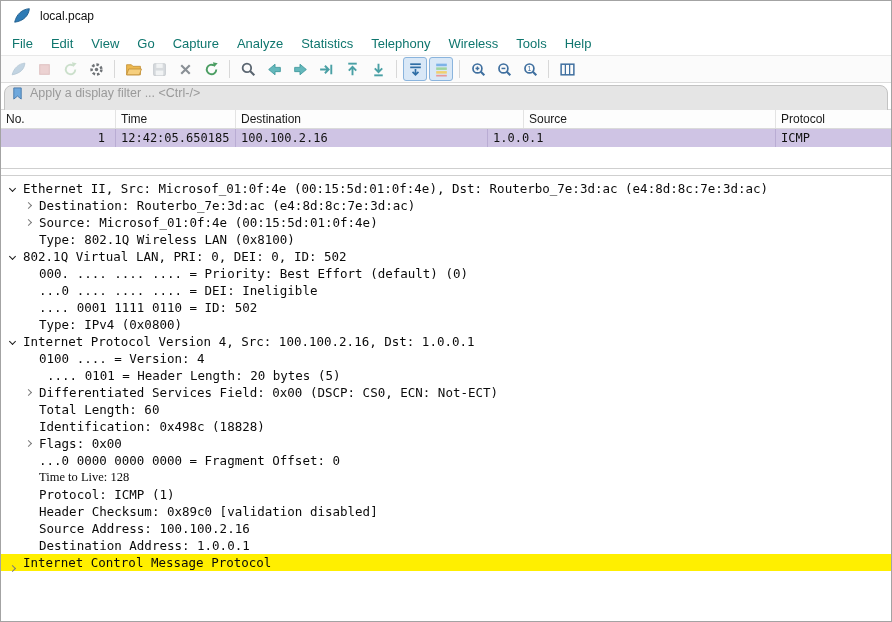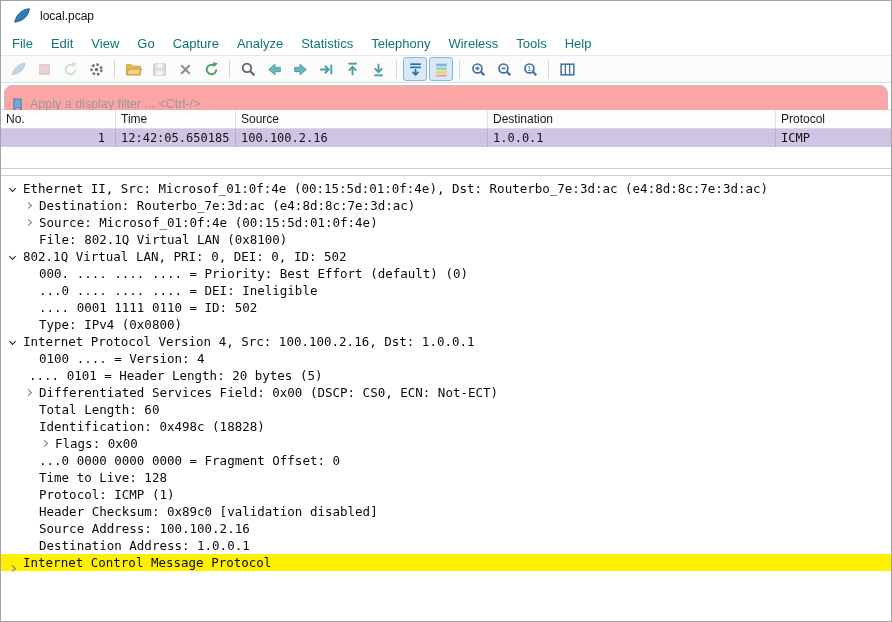--- a/index.html
+++ b/index.html
@@ -19,21 +19,21 @@
   
   .toolbar { height: 28px; flex: 0 0 auto; display: flex; align-items: center; padding: 0 4px;
              background: #fbfbfb; border-top: 1px solid #e8e8e8; border-bottom: 1px solid #dcdcdc; }
   .tb-btn { width: 24px; height: 24px; display: flex; align-items: center; justify-content: center;
             background: transparent; border: 1px solid transparent; border-radius: 3px; margin: 0 1px; padding: 0; }
   .tb-btn.disabled { opacity: 0.45; }
   .tb-btn.active { background: #d9e8f7; border-color: #8ab4dd; }
   .tb-sep { width: 1px; height: 18px; background: #d8d8d8; margin: 0 5px; flex: 0 0 auto; }
   
   .filterbar { height: 27px; flex: 0 0 auto; padding: 2px 3px; background: #fff; border-bottom: 1px solid #d9d9d9; }
-  .filter-box { display: flex; align-items: center; height: 38px; border: 1px solid #c3c3c3; border-radius: 8px; background: #fca5a5; padding: 0 6px; }
+  .filter-box { display: flex; align-items: flex-start; height: 38px; border: 1px solid #c3c3c3; border-radius: 8px; background: #e5e5e5; padding: 0 6px; }
   .filter-box .bm { display: flex; align-items: center; margin-right: 6px; }
   .filter-input { flex: 1; border: none; outline: none; font-size: 12.5px; color: #111; background: transparent; font-family: "Liberation Sans", sans-serif; }
   .filter-input::placeholder { color: #9a9a9a; }
   
   .packet-list { flex: 0 0 auto; border-bottom: 1px solid #cfcfcf; background: #fff; }
   .plist-header { display: flex; height: 19px; border-bottom: 1px solid #dadada; background: #fdfdfd; }
   .pcol { font-size: 12px; color: #1a1a1a; padding: 2px 5px; border-right: 1px solid #e3e3e3; overflow: hidden; white-space: nowrap; }
   .pcol:last-child { border-right: none; }
   .c-no { width: 115px; flex: 0 0 115px; }
   .c-time { width: 120px; flex: 0 0 120px; }
@@ -264,57 +264,57 @@
         </svg>
       </span>
       <input class="filter-input" value="" placeholder="Apply a display filter ... &lt;Ctrl-/&gt;" style="">
     </div>
   </div>
 
   <div class="packet-list">
     <div class="plist-header" id="plist-header">
         <div class="pcol c-no">No.</div>
         <div class="pcol c-time">Time</div>
+        <div class="pcol c-dst">Destination</div>
         <div class="pcol c-src">Source</div>
-        <div class="pcol c-dst">Destination</div>
         <div class="pcol c-proto">Protocol</div>
       </div>
     <div id="plist-rows">
         <div class="plist-row" style="background: rgb(207, 196, 228);">
           <div class="pcell c-no">1</div>
           <div class="pcell c-time">12:42:05.650185</div>
           <div class="pcell c-src">100.100.2.16</div>
           <div class="pcell c-dst">1.0.0.1</div>
           <div class="pcell c-proto">ICMP</div>
         </div>
       </div>
     <div class="plist-empty"></div>
   </div>
 
   <div class="splitter"></div>
 
   <div class="details" id="details">
       <div class="dline" style="padding-left: 6px;"><span class="chev-slot"><span class="chev expanded"></span></span><span class="dtext">Ethernet II, Src: Microsof_01:0f:4e (00:15:5d:01:0f:4e), Dst: Routerbo_7e:3d:ac (e4:8d:8c:7e:3d:ac)</span></div>
       <div class="dline" style="padding-left: 22px;"><span class="chev-slot"><span class="chev"></span></span><span class="dtext">Destination: Routerbo_7e:3d:ac (e4:8d:8c:7e:3d:ac)</span></div>
       <div class="dline" style="padding-left: 22px;"><span class="chev-slot"><span class="chev"></span></span><span class="dtext">Source: Microsof_01:0f:4e (00:15:5d:01:0f:4e)</span></div>
-      <div class="dline" style="padding-left: 22px;"><span class="chev-slot"></span><span class="dtext">File: 802.1Q Virtual LAN (0x8100)</span></div>
+      <div class="dline" style="padding-left: 22px;"><span class="chev-slot"></span><span class="dtext">Type: 802.1Q Wireless LAN (0x8100)</span></div>
       <div class="dline" style="padding-left: 6px;"><span class="chev-slot"><span class="chev expanded"></span></span><span class="dtext">802.1Q Virtual LAN, PRI: 0, DEI: 0, ID: 502</span></div>
       <div class="dline" style="padding-left: 22px;"><span class="chev-slot"></span><span class="dtext">000. .... .... .... = Priority: Best Effort (default) (0)</span></div>
       <div class="dline" style="padding-left: 22px;"><span class="chev-slot"></span><span class="dtext">...0 .... .... .... = DEI: Ineligible</span></div>
       <div class="dline" style="padding-left: 22px;"><span class="chev-slot"></span><span class="dtext">.... 0001 1111 0110 = ID: 502</span></div>
       <div class="dline" style="padding-left: 22px;"><span class="chev-slot"></span><span class="dtext">Type: IPv4 (0x0800)</span></div>
       <div class="dline" style="padding-left: 6px;"><span class="chev-slot"><span class="chev expanded"></span></span><span class="dtext">Internet Protocol Version 4, Src: 100.100.2.16, Dst: 1.0.0.1</span></div>
       <div class="dline" style="padding-left: 22px;"><span class="chev-slot"></span><span class="dtext">0100 .... = Version: 4</span></div>
-      <div class="dline" style="padding-left: 12px;"><span class="chev-slot"></span><span class="dtext">.... 0101 = Header Length: 20 bytes (5)</span></div>
+      <div class="dline" style="padding-left: 30px;"><span class="chev-slot"></span><span class="dtext">.... 0101 = Header Length: 20 bytes (5)</span></div>
       <div class="dline" style="padding-left: 22px;"><span class="chev-slot"><span class="chev"></span></span><span class="dtext">Differentiated Services Field: 0x00 (DSCP: CS0, ECN: Not-ECT)</span></div>
       <div class="dline" style="padding-left: 22px;"><span class="chev-slot"></span><span class="dtext">Total Length: 60</span></div>
       <div class="dline" style="padding-left: 22px;"><span class="chev-slot"></span><span class="dtext">Identification: 0x498c (18828)</span></div>
-      <div class="dline" style="padding-left: 22px; margin-left: 16px;"><span class="chev-slot"><span class="chev"></span></span><span class="dtext">Flags: 0x00</span></div>
+      <div class="dline" style="padding-left: 22px;"><span class="chev-slot"><span class="chev"></span></span><span class="dtext">Flags: 0x00</span></div>
       <div class="dline" style="padding-left: 22px;"><span class="chev-slot"></span><span class="dtext">...0 0000 0000 0000 = Fragment Offset: 0</span></div>
-      <div class="dline" style="padding-left: 22px;"><span class="chev-slot"></span><span class="dtext">Time to Live: 128</span></div>
+      <div class="dline" style="padding-left: 22px; font-family: Liberation Serif, serif;"><span class="chev-slot"></span><span class="dtext">Time to Live: 128</span></div>
       <div class="dline" style="padding-left: 22px;"><span class="chev-slot"></span><span class="dtext">Protocol: ICMP (1)</span></div>
       <div class="dline" style="padding-left: 22px;"><span class="chev-slot"></span><span class="dtext">Header Checksum: 0x89c0 [validation disabled]</span></div>
       <div class="dline" style="padding-left: 22px;"><span class="chev-slot"></span><span class="dtext">Source Address: 100.100.2.16</span></div>
       <div class="dline" style="padding-left: 22px;"><span class="chev-slot"></span><span class="dtext">Destination Address: 1.0.0.1</span></div>
       <div class="dline" style="padding-left: 6px; background: rgb(255, 239, 0); align-items: flex-end;"><span class="chev-slot"><span class="chev"></span></span><span class="dtext">Internet Control Message Protocol</span></div>
     </div>
 
 </div>
 
 </body></html>

